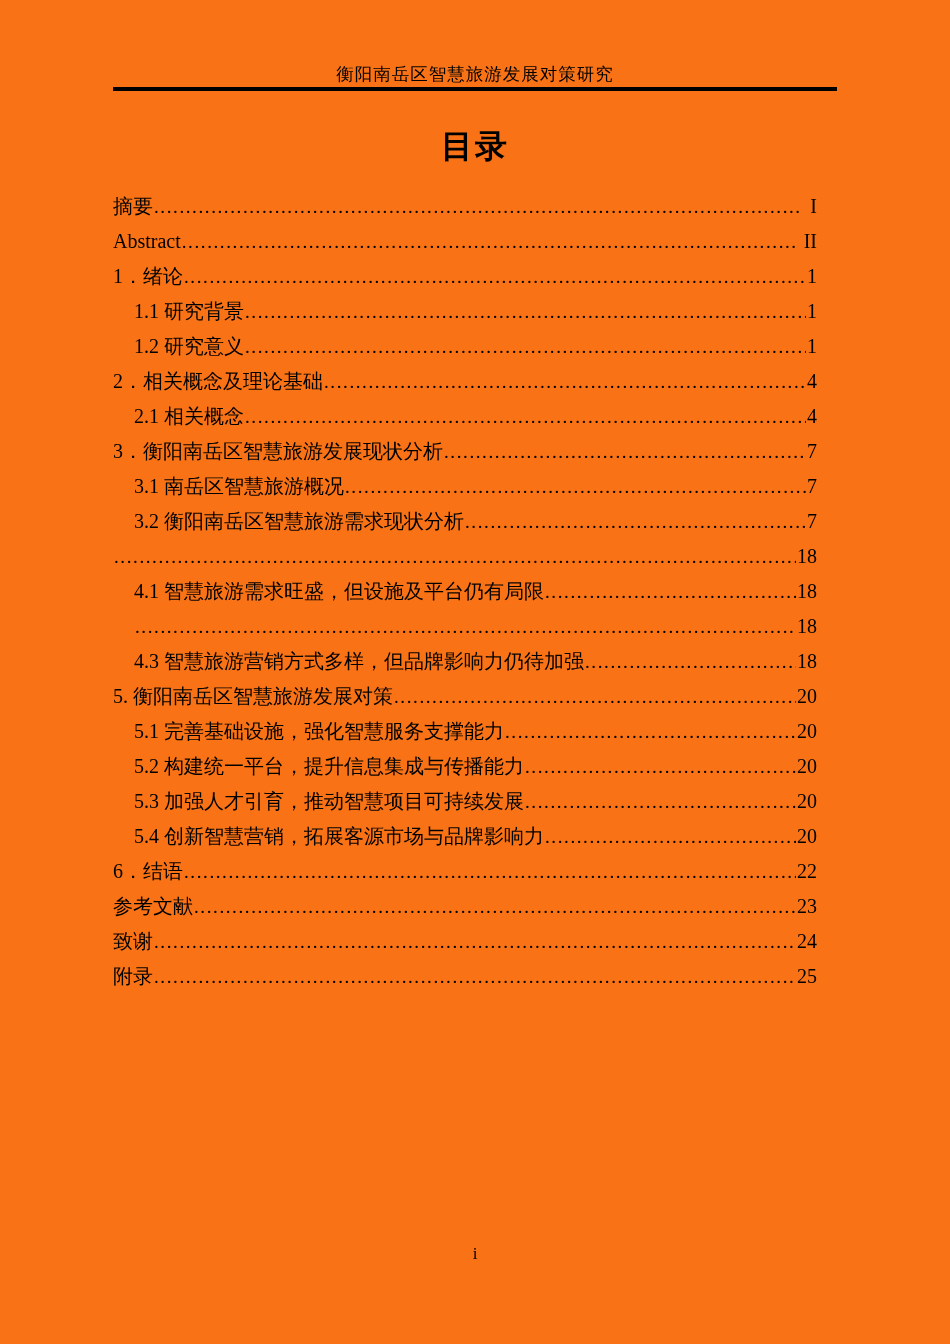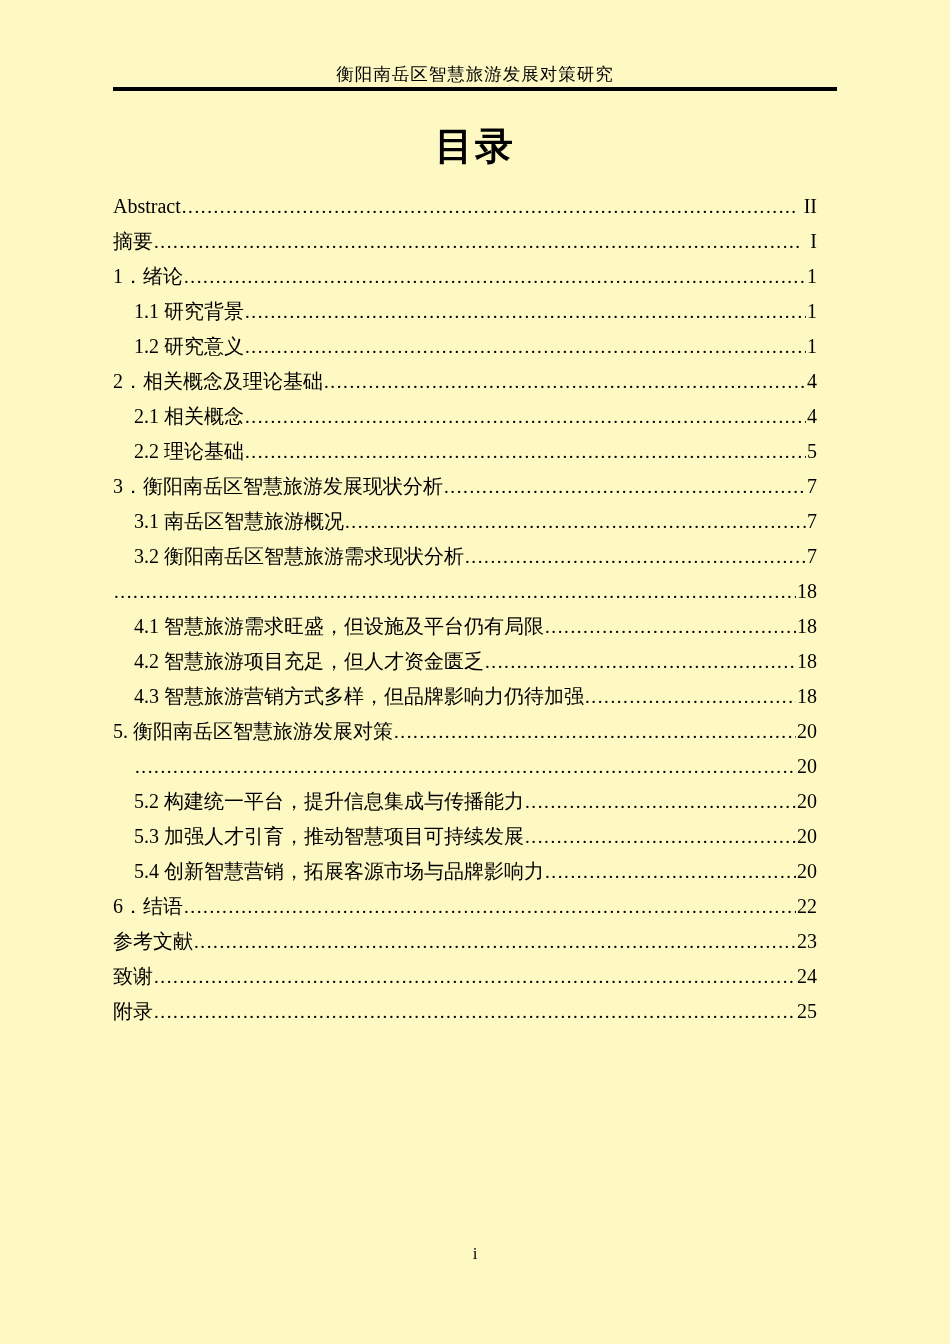--- a/index.html
+++ b/index.html
@@ -5,21 +5,21 @@
   * { margin: 0; padding: 0; box-sizing: border-box; }
   html, body { background: #ffffff; }
   body {
     font-family: "Liberation Serif", "DejaVu Serif", serif;
     color: #000;
   }
   .page {
     position: relative;
     width: 950px;
     height: 1344px;
-    background: #fef9c3;
+    background: #f97316;
     overflow: hidden;
   }
   
   .header-text {
     position: absolute;
     top: 62px;
     left: 0;
     width: 100%;
     text-align: center;
     font-size: 17.5px;
@@ -37,21 +37,21 @@
   }
   
   .doc-title {
     position: absolute;
     top: 126px;
     left: 0;
     width: 100%;
     text-align: center;
     font-family: "Liberation Sans", "DejaVu Sans", sans-serif;
     font-weight: 700;
-    font-size: 38px;
+    font-size: 32px;
     line-height: 40px;
     letter-spacing: 2px;
   }
   
   .toc {
     position: absolute;
     top: 189px;
     left: 113px;
     width: 704px;
   }
@@ -94,29 +94,29 @@
 <div class="page">
 
   <div class="header-text">衡阳南岳区智慧旅游发展对策研究</div>
 
   <div class="header-rule"></div>
 
   <div class="doc-title">目录</div>
 
   <div class="toc">
       <div class="toc-row level-0 spaced">
+    <span class="toc-label">摘要</span>
+    <span class="toc-leader"></span>
+    <span class="toc-page">I</span>
+  </div>
+      <div class="toc-row level-0 spaced">
     <span class="toc-label">Abstract</span>
     <span class="toc-leader"></span>
     <span class="toc-page">II</span>
   </div>
-      <div class="toc-row level-0 spaced">
-    <span class="toc-label">摘要</span>
-    <span class="toc-leader"></span>
-    <span class="toc-page">I</span>
-  </div>
       <div class="toc-row level-0">
     <span class="toc-label">1．绪论</span>
     <span class="toc-leader"></span>
     <span class="toc-page">1</span>
   </div>
       <div class="toc-row level-1">
     <span class="toc-label">1.1 研究背景</span>
     <span class="toc-leader"></span>
     <span class="toc-page">1</span>
   </div>
@@ -128,25 +128,20 @@
       <div class="toc-row level-0">
     <span class="toc-label">2．相关概念及理论基础</span>
     <span class="toc-leader"></span>
     <span class="toc-page">4</span>
   </div>
       <div class="toc-row level-1">
     <span class="toc-label">2.1 相关概念</span>
     <span class="toc-leader"></span>
     <span class="toc-page">4</span>
   </div>
-      <div class="toc-row level-1">
-    <span class="toc-label">2.2 理论基础</span>
-    <span class="toc-leader"></span>
-    <span class="toc-page">5</span>
-  </div>
       <div class="toc-row level-0">
     <span class="toc-label">3．衡阳南岳区智慧旅游发展现状分析</span>
     <span class="toc-leader"></span>
     <span class="toc-page">7</span>
   </div>
       <div class="toc-row level-1">
     <span class="toc-label">3.1 南岳区智慧旅游概况</span>
     <span class="toc-leader"></span>
     <span class="toc-page">7</span>
   </div>
@@ -158,35 +153,35 @@
       <div class="toc-row level-0">
     <span class="toc-leader"></span>
     <span class="toc-page">18</span>
   </div>
       <div class="toc-row level-1">
     <span class="toc-label">4.1 智慧旅游需求旺盛，但设施及平台仍有局限</span>
     <span class="toc-leader"></span>
     <span class="toc-page">18</span>
   </div>
       <div class="toc-row level-1">
-    <span class="toc-label">4.2 智慧旅游项目充足，但人才资金匮乏</span>
     <span class="toc-leader"></span>
     <span class="toc-page">18</span>
   </div>
       <div class="toc-row level-1">
     <span class="toc-label">4.3 智慧旅游营销方式多样，但品牌影响力仍待加强</span>
     <span class="toc-leader"></span>
     <span class="toc-page">18</span>
   </div>
       <div class="toc-row level-0">
     <span class="toc-label">5. 衡阳南岳区智慧旅游发展对策</span>
     <span class="toc-leader"></span>
     <span class="toc-page">20</span>
   </div>
       <div class="toc-row level-1">
+    <span class="toc-label">5.1 完善基础设施，强化智慧服务支撑能力</span>
     <span class="toc-leader"></span>
     <span class="toc-page">20</span>
   </div>
       <div class="toc-row level-1">
     <span class="toc-label">5.2 构建统一平台，提升信息集成与传播能力</span>
     <span class="toc-leader"></span>
     <span class="toc-page">20</span>
   </div>
       <div class="toc-row level-1">
     <span class="toc-label">5.3 加强人才引育，推动智慧项目可持续发展</span>

